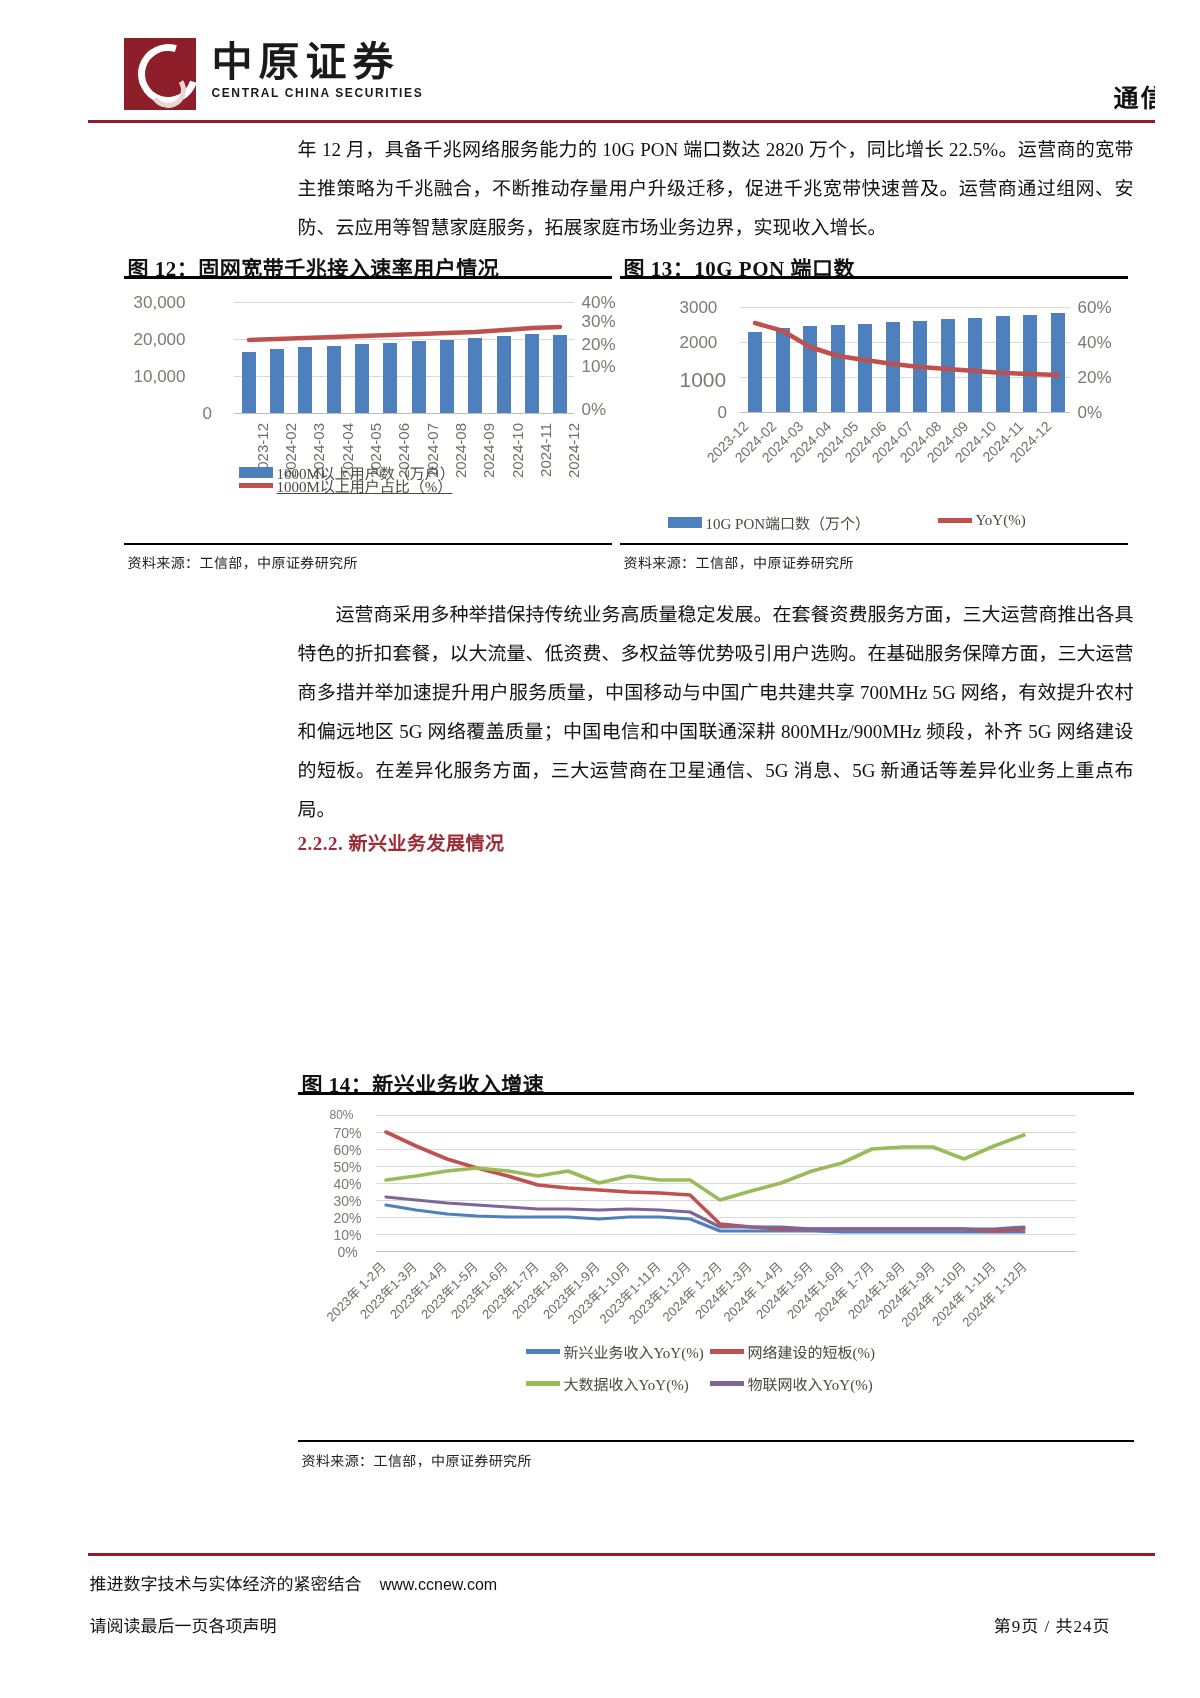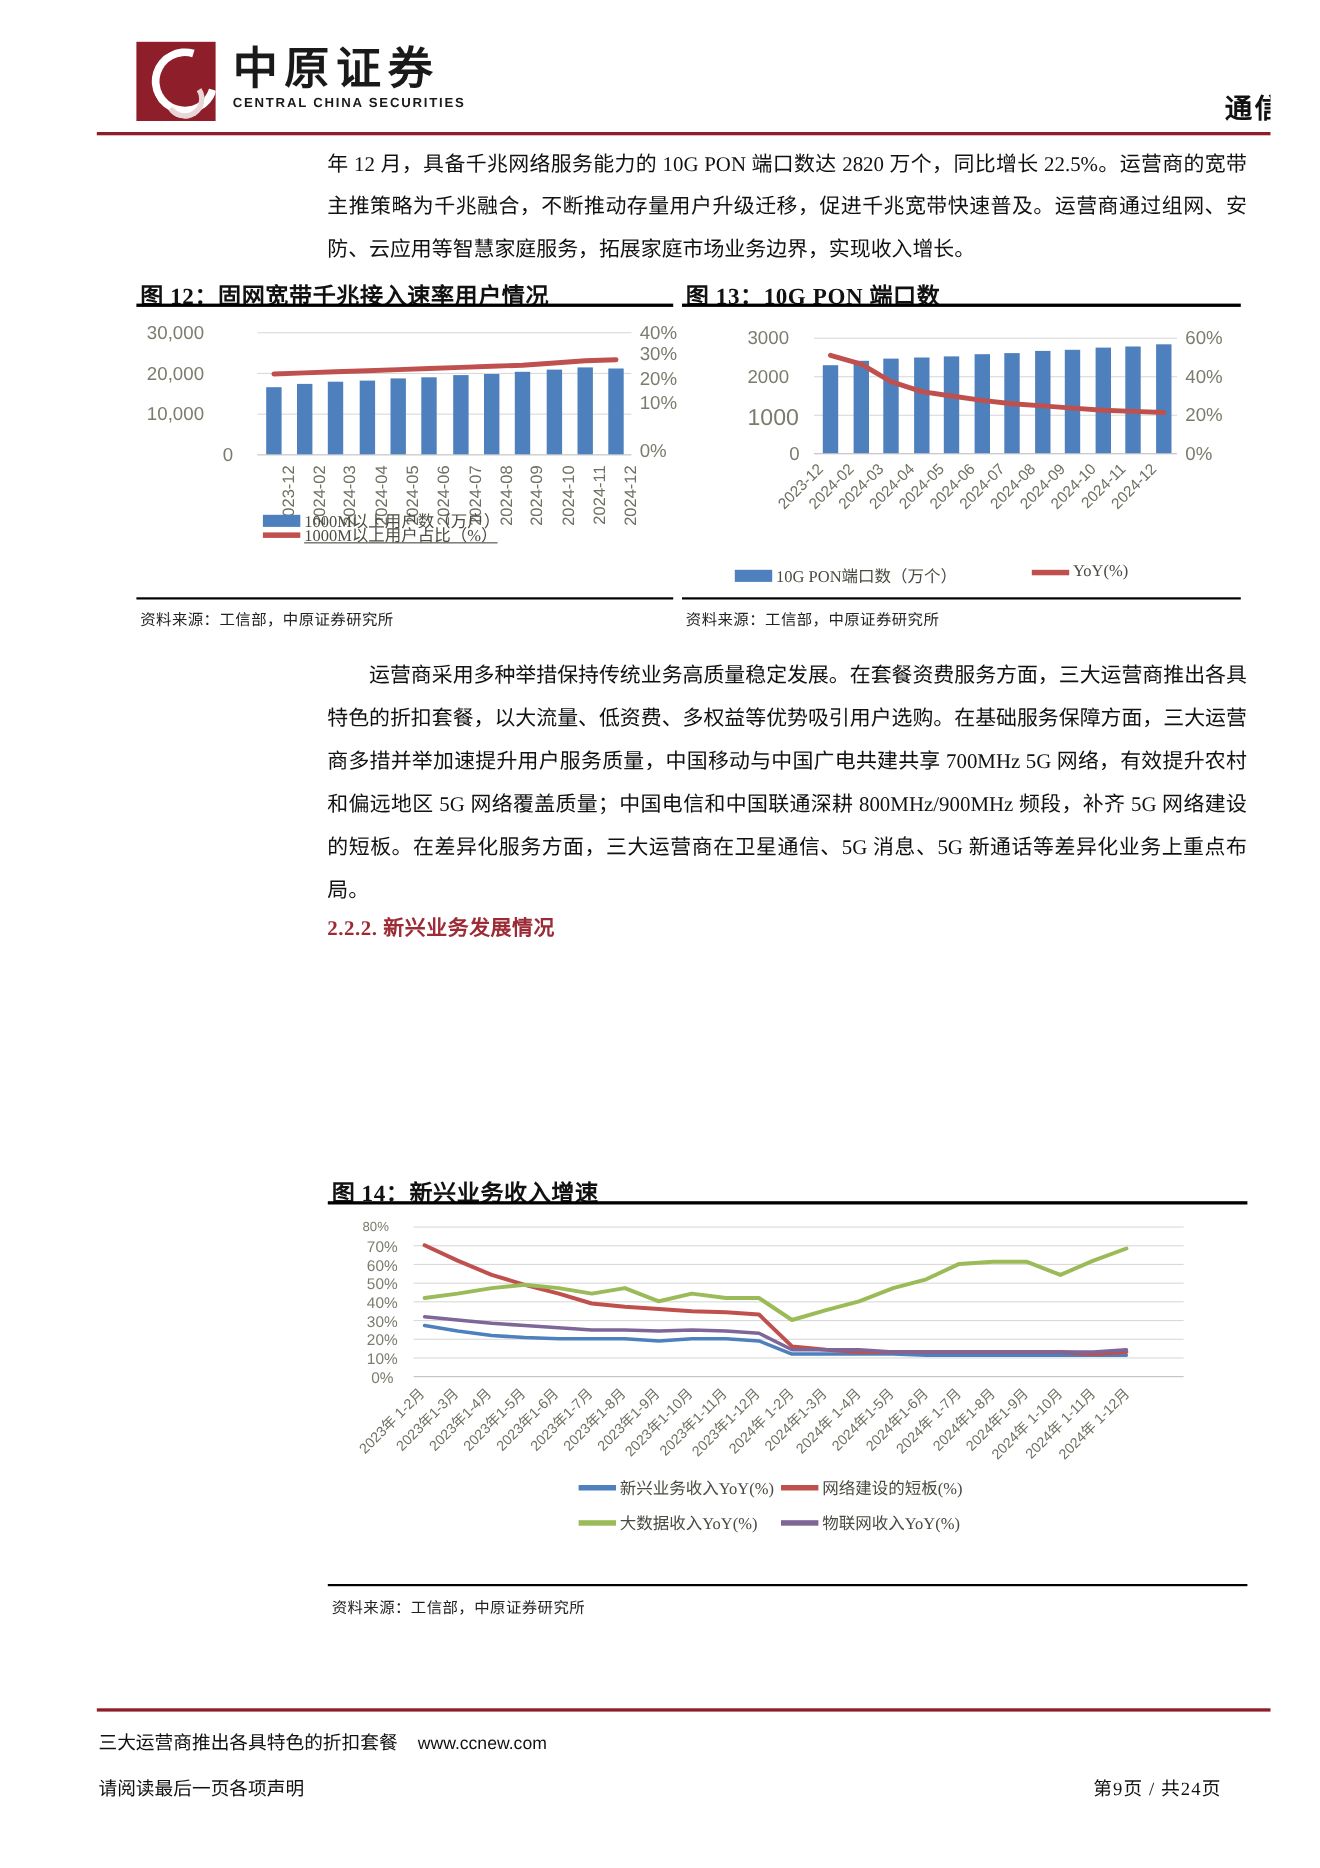--- a/index.html
+++ b/index.html
@@ -457,19 +457,19 @@
       <span class="legend-swatch-line purple"></span>
       <span>物联网收入YoY(%)</span>
     </div>
   </div>
 
   <div class="fig-rule-bot" style="left:252px; top:1440px; width:836px;"></div>
   <div class="fig-source" style="left:256px; top:1450px;">资料来源：工信部，中原证券研究所</div>
 
   <div class="footer-rule"></div>
   <div class="footer-left" style="top:1570px;">
-    <span>三大运营商推出各具特色的折扣套餐</span>
+    <span>推进数字技术与实体经济的紧密结合</span>
     <span class="footer-url">www.ccnew.com</span>
   </div>
   <div class="footer-left" style="top:1612px;">请阅读最后一页各项声明</div>
   <div class="footer-right" style="top:1612px;">第9页 / 共24页</div>
 
 </div>
 
 </body></html>

